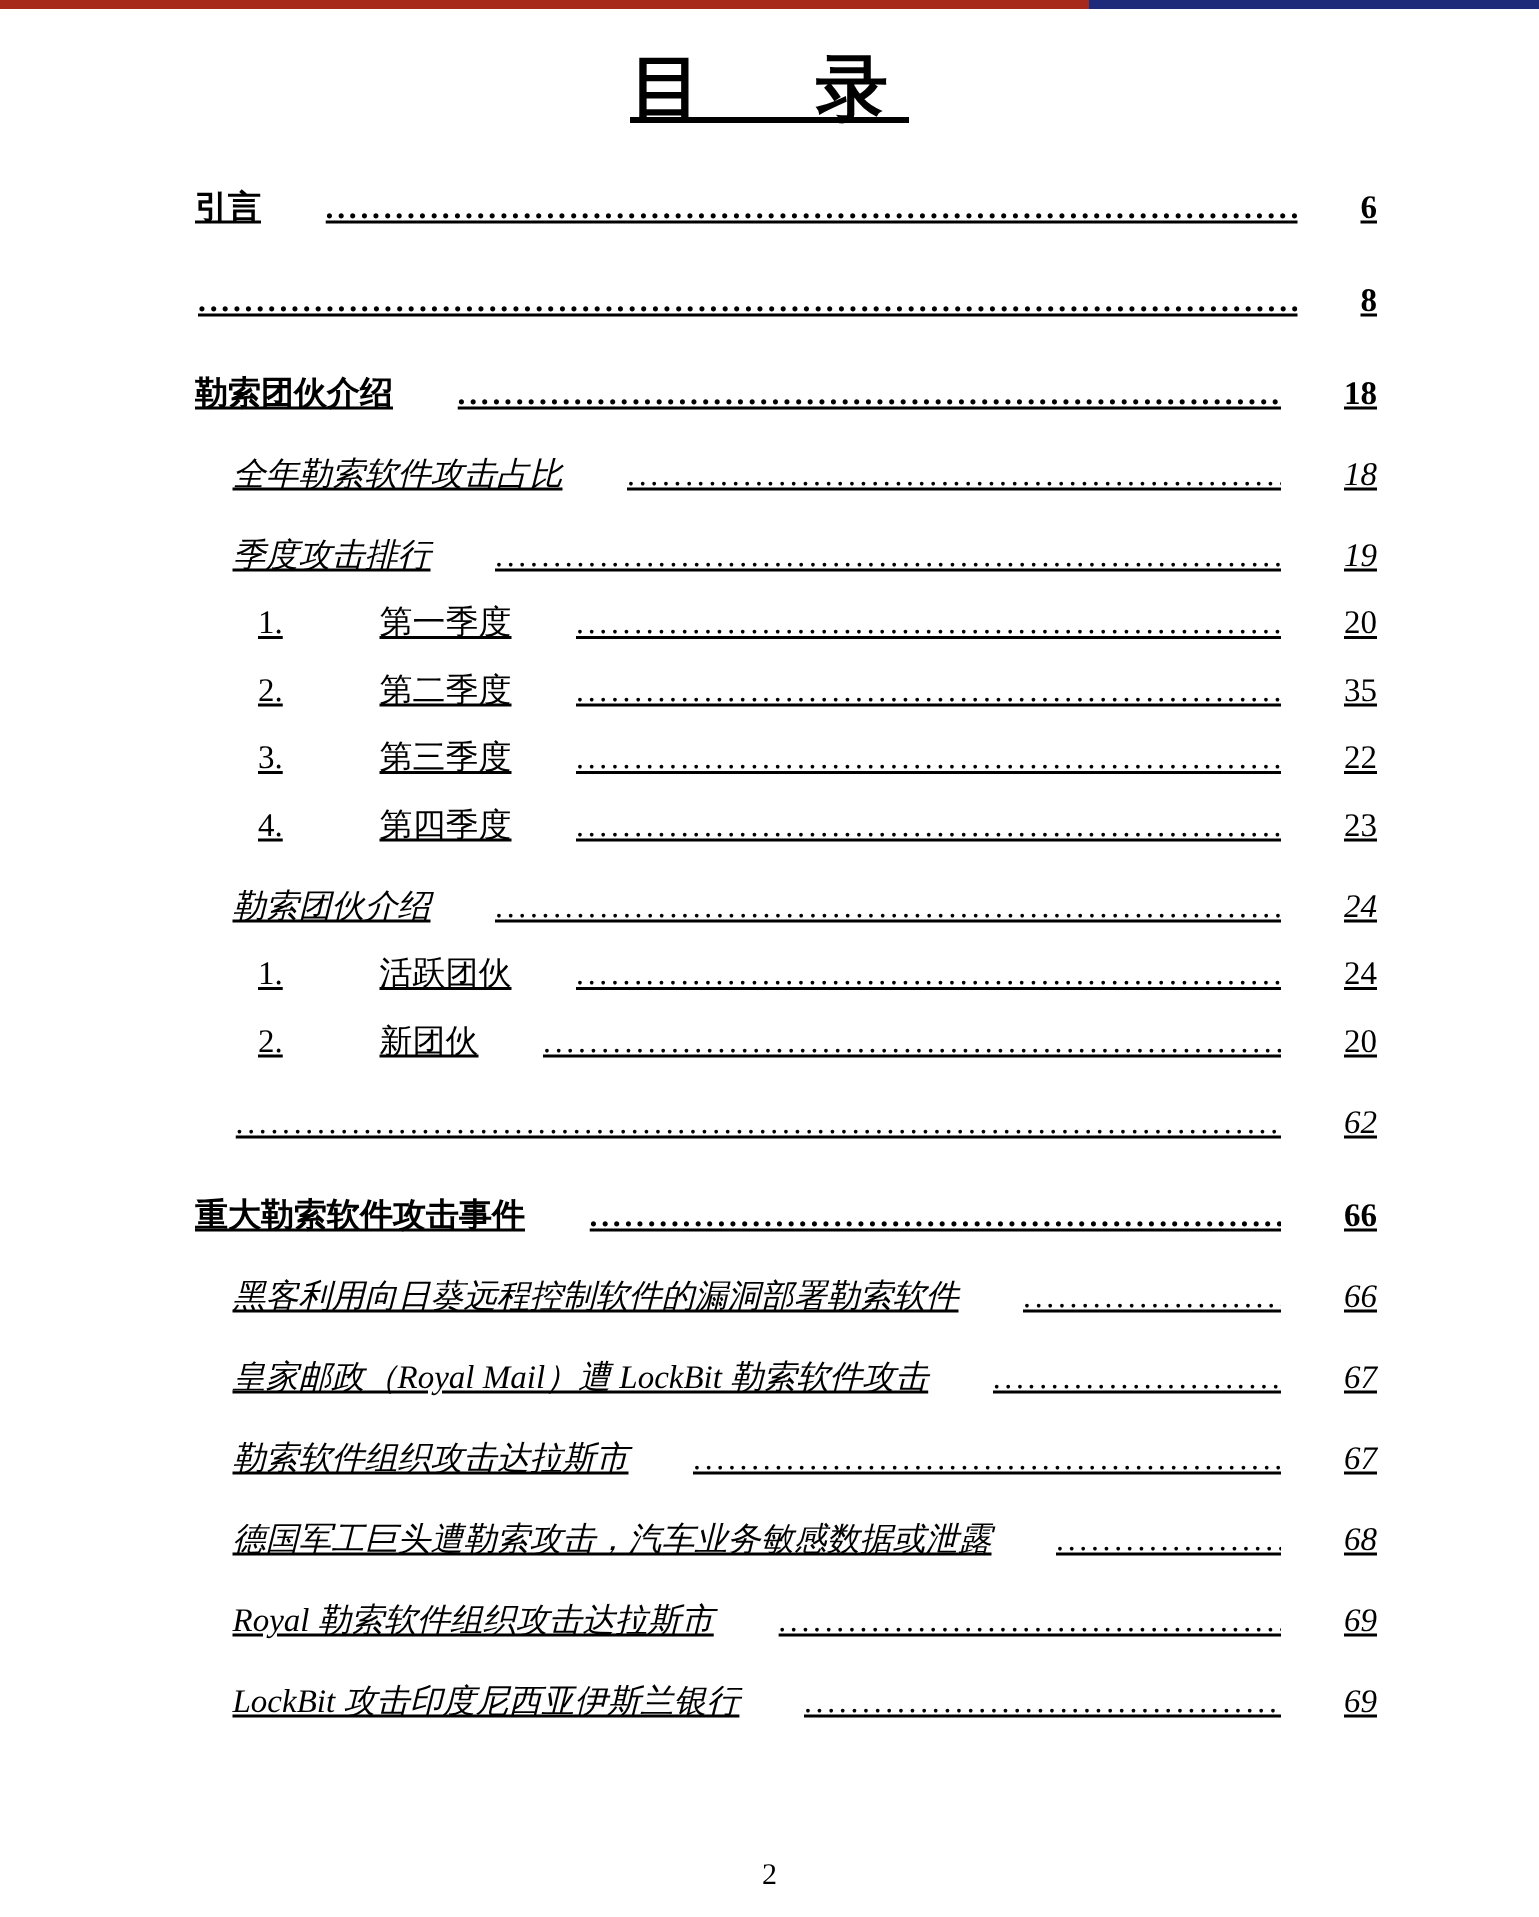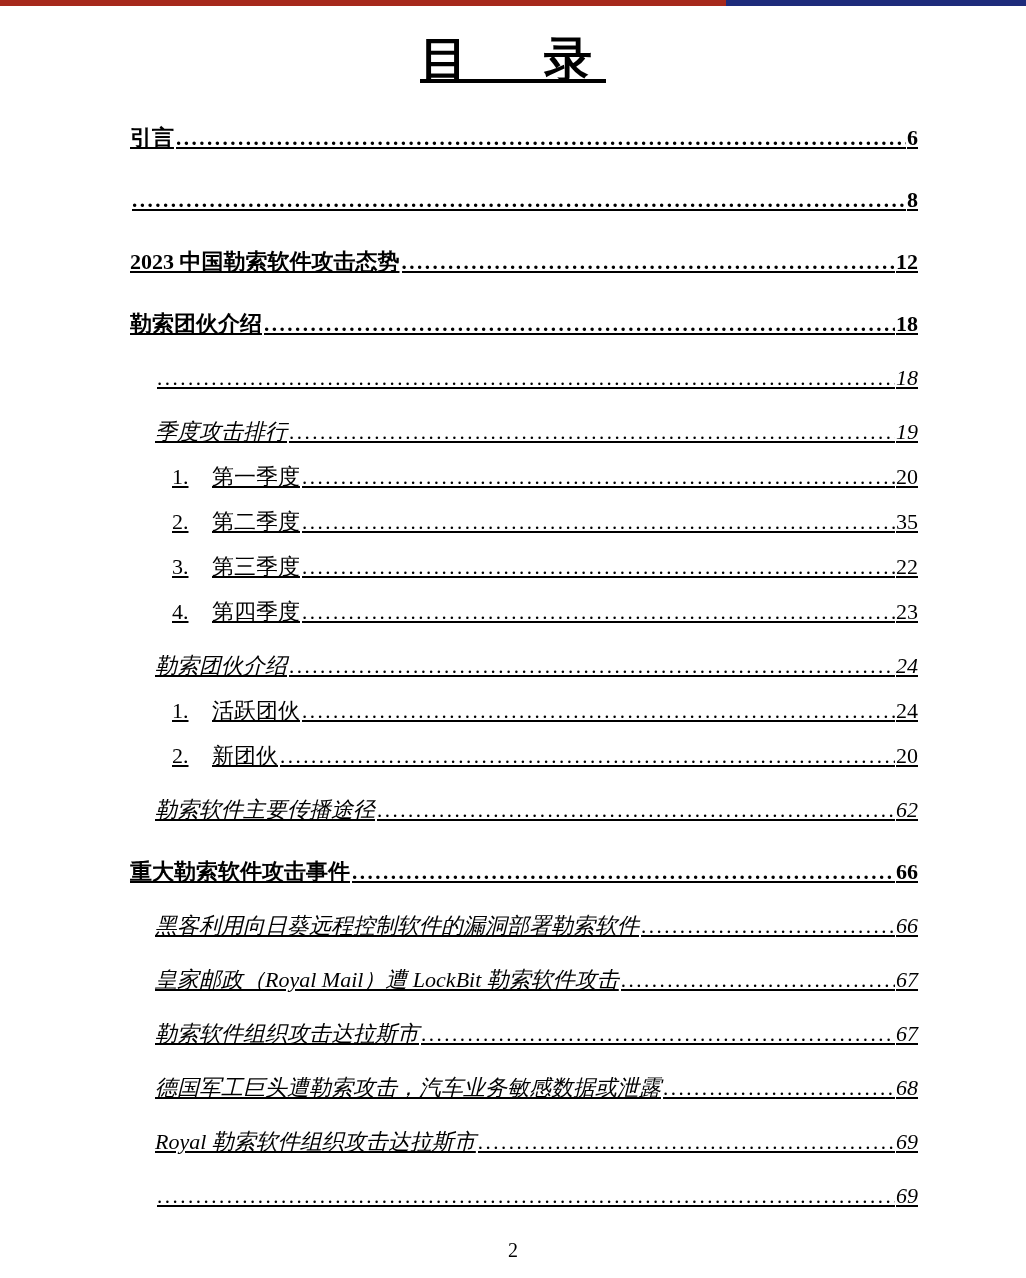--- a/index.html
+++ b/index.html
@@ -29,20 +29,21 @@
     white-space: pre;
     color: #000;
   }
 
   .toc { margin: 38px 108px 0 130px; }
   .row {
     display: flex;
     align-items: baseline;
     font-size: 22px;
     line-height: 24px;
+    gap: 41px;
   }
   .row:first-child { margin-top: 0; }
   .lvl-1 { font-weight: bold; margin-top: 38px; }
   .lvl-2 { font-style: italic; margin-top: 30px; padding-left: 25px; }
   .lvl-3 { margin-top: 21px; padding-left: 42px; }
   .num { flex: none; width: 40px; }
   .label { white-space: nowrap; }
   .dots {
     flex: 1;
     overflow: hidden;
@@ -88,32 +89,27 @@
     <span class="dots"></span>
     <span class="pg">6</span>
   </div>
       <div class="row lvl-1">
 
     <span class="dots"></span>
     <span class="pg">8</span>
   </div>
       <div class="row lvl-1">
 
-    <span class="label">2023 中国勒索软件攻击态势</span>
-    <span class="dots"></span>
-    <span class="pg">12</span>
-  </div>
-      <div class="row lvl-1">
-
     <span class="label">勒索团伙介绍</span>
     <span class="dots"></span>
     <span class="pg">18</span>
   </div>
       <div class="row lvl-2">
 
+    <span class="label">全年勒索软件攻击占比</span>
     <span class="dots"></span>
     <span class="pg">18</span>
   </div>
       <div class="row lvl-2">
 
     <span class="label">季度攻击排行</span>
     <span class="dots"></span>
     <span class="pg">19</span>
   </div>
       <div class="row lvl-3">
@@ -153,21 +149,20 @@
     <span class="pg">24</span>
   </div>
       <div class="row lvl-3">
     <span class="num">2.</span>
     <span class="label">新团伙</span>
     <span class="dots"></span>
     <span class="pg">20</span>
   </div>
       <div class="row lvl-2">
 
-    <span class="label">勒索软件主要传播途径</span>
     <span class="dots"></span>
     <span class="pg">62</span>
   </div>
       <div class="row lvl-1">
 
     <span class="label">重大勒索软件攻击事件</span>
     <span class="dots"></span>
     <span class="pg">66</span>
   </div>
       <div class="row lvl-2">
@@ -195,19 +190,20 @@
     <span class="pg">68</span>
   </div>
       <div class="row lvl-2">
 
     <span class="label">Royal 勒索软件组织攻击达拉斯市</span>
     <span class="dots"></span>
     <span class="pg">69</span>
   </div>
       <div class="row lvl-2">
 
+    <span class="label">LockBit 攻击印度尼西亚伊斯兰银行</span>
     <span class="dots"></span>
     <span class="pg">69</span>
   </div>
     </div>
 
   <div class="footer-page">2</div>
 </div>
 
 </body></html>

